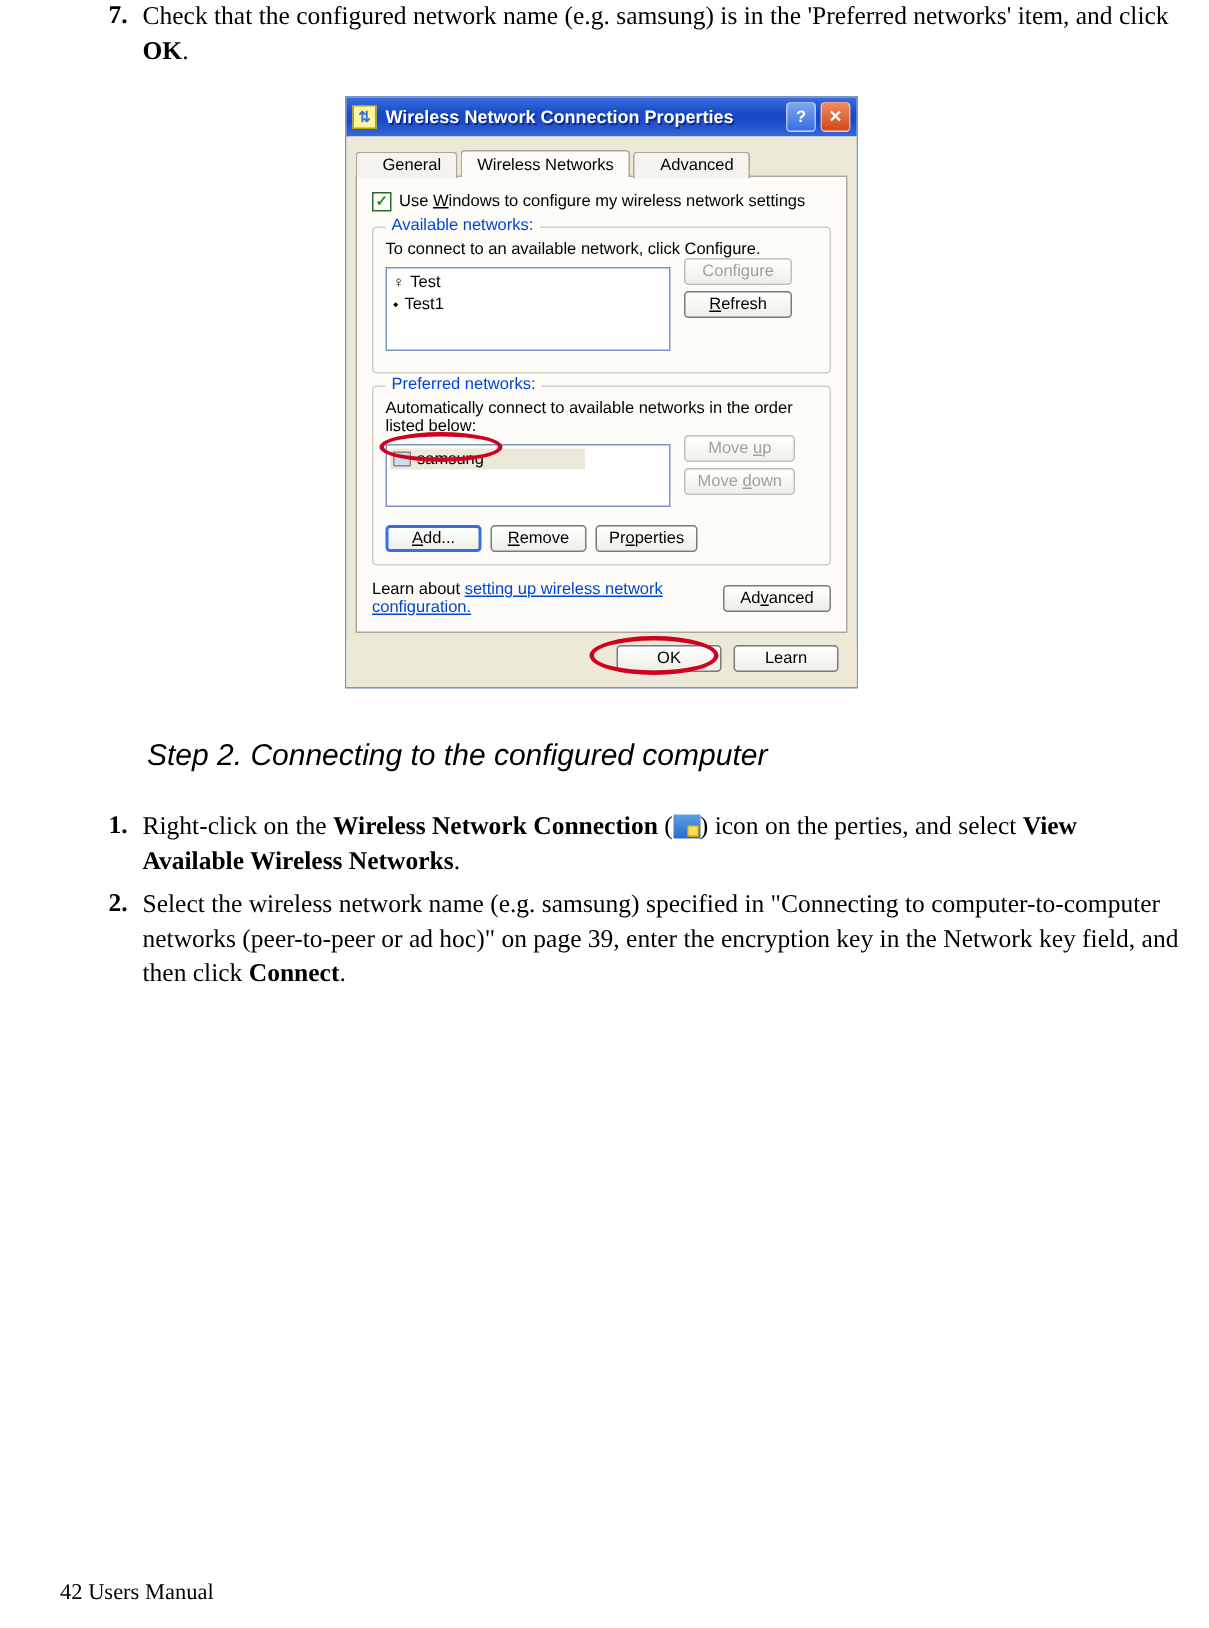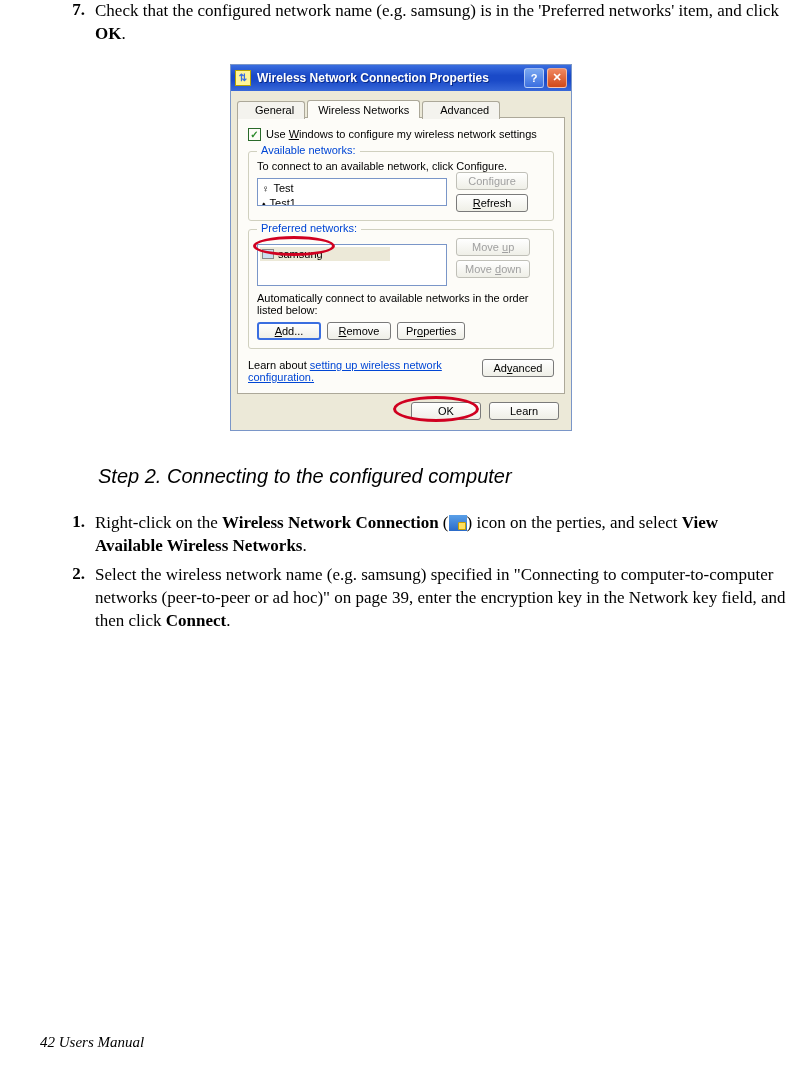--- a/index.html
+++ b/index.html
@@ -127,21 +127,21 @@
     position: absolute;
     top: -8px; left: 8px;
     background: #fdfcf8;
     padding: 0 4px;
     color: #0046d5;
     font-size: 11px;
   }
   .net-list {
     border: 1px solid #7a96c8;
     background: #fff;
-    height: 28px;
+    height: 56px;
     margin: 6px 0;
     width: 190px;
     display:inline-block;
     vertical-align: top;
     padding:2px 4px;
     overflow:hidden;
   }
   .net-item { display:flex; align-items:center; gap:4px; font-size:11px; line-height:14px;}
   .ap-icon::before { content:"♀"; font-size:10px; }
   .adhoc-icon::before { content:"⬩"; color:#000; font-size:10px;}
@@ -189,21 +189,21 @@
     position:absolute;
     border:3px solid #d00020;
     border-radius:50%;
   }
   .btn-row {
     display:flex; gap:6px; margin-top:6px;
   }
   .learn {
     margin-top:10px;
     display:flex;
-    align-items:flex-start;
+    align-items:center;
     gap:8px;
   }
   .learn .ltext { flex:1; }
   .link { color:#0046d5; text-decoration: underline; }
 
   .dlg-footer {
     display:flex;
     justify-content:flex-end;
     gap:8px;
     padding: 2px 12px 10px 0;
@@ -229,23 +229,22 @@
     vertical-align: -3px;
     position:relative;
   }
   .taskbar-icon::after{
     content:"";position:absolute;right:1px;bottom:1px;width:6px;height:6px;
     background:#ffe060;border:1px solid #c8a000;border-radius:1px;
   }
 
   .footer {
     position: absolute;
-    bottom: 34px;
+    bottom: 14px;
     left: 40px;
-    font-style: italic;
     font-size: 15px;
   }
 </style>
 </head>
 <body>
 
 <div class="page">
 
   <div class="step-row">
     <div class="step-num">7.</div>
@@ -291,34 +290,34 @@
             </div>
             <div class="side-btns">
               <div class="xpbtn disabled">Configure</div>
               <div class="xpbtn"><span class="u">R</span><span>efresh</span></div>
             </div>
           </div>
         </div>
 
         <div class="fieldset" style="position:relative;">
           <div class="legend">Preferred networks:</div>
+          <div>Automatically connect to available networks in the order listed below:</div>
           <div style="position:relative;">
             <div class="pref-list">
               <div class="pref-item">
                 <span class="pc-icon"></span>
                 <span>samsung</span>
               </div>
             </div>
             <div class="side-btns">
               <div class="xpbtn disabled">Move <span class="u">u</span>p</div>
               <div class="xpbtn disabled">Move <span class="u">d</span>own</div>
             </div>
             <div class="circle-red" style="left:-4px;top:-2px;width:82px;height:20px;"></div>
           </div>
-          <div>Automatically connect to available networks in the order listed below:</div>
           <div class="btn-row">
             <div class="xpbtn small default"><span class="u">A</span>dd...</div>
             <div class="xpbtn small"><span class="u">R</span>emove</div>
             <div class="xpbtn small">Pr<span class="u">o</span>perties</div>
           </div>
         </div>
 
         <div class="learn">
           <div class="ltext">
             <span>Learn about </span><span class="link">setting up wireless network configuration.</span>

